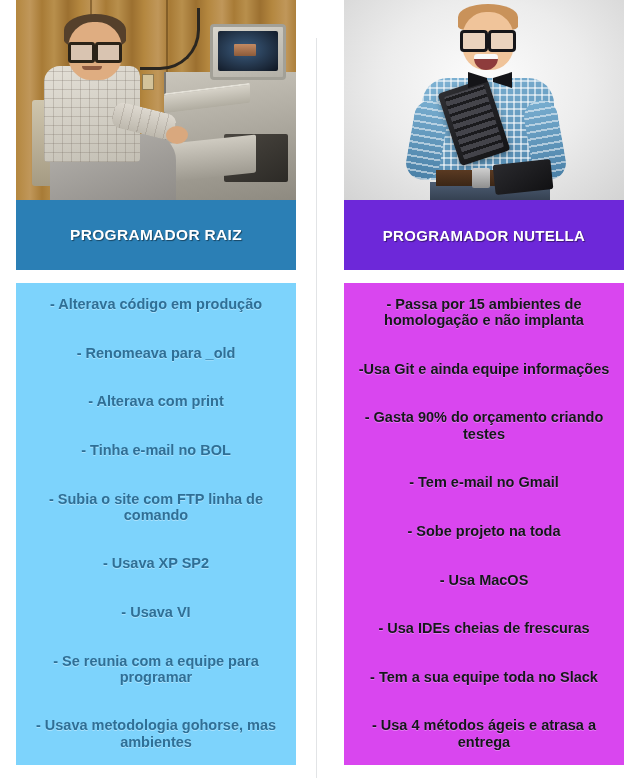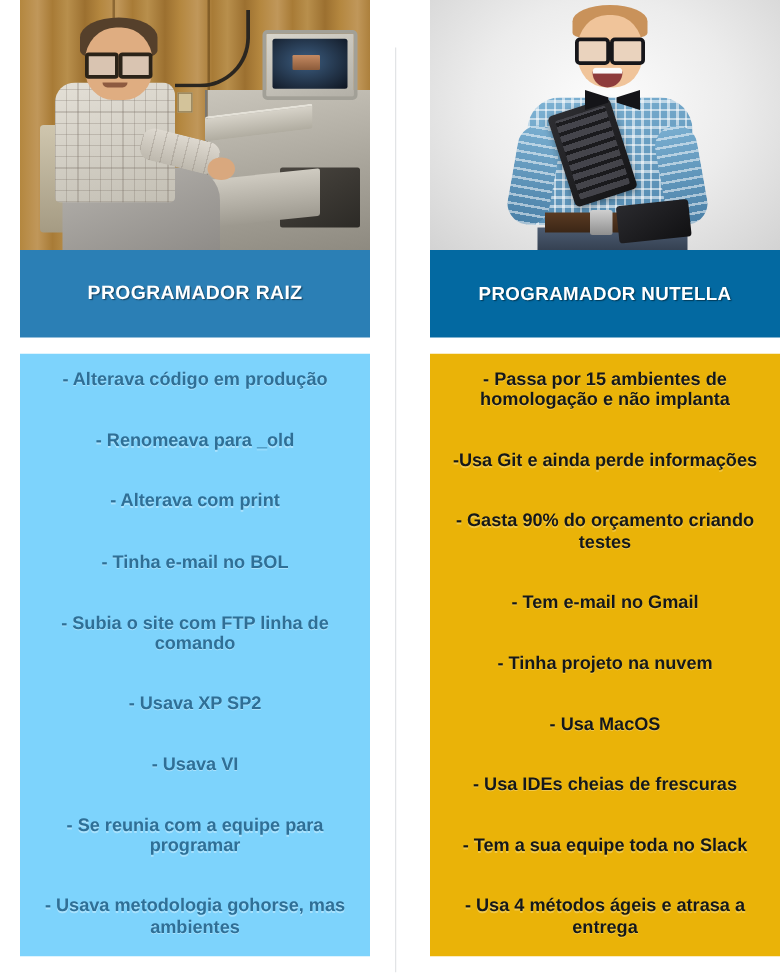--- a/index.html
+++ b/index.html
@@ -259,21 +259,21 @@
     top: 200px;
     width: 280px;
     height: 70px;
     display: flex;
     align-items: center;
     justify-content: center;
   }
   .col-right .banner { left: 32px; width: 280px; }
 
   .banner-raiz { background: #2b7fb5; }
-  .banner-nutella { background: #0369a1; }
+  .banner-nutella { background: #6d28d9; }
 
   .banner-title {
     font-size: 15.5px;
     font-weight: bold;
     letter-spacing: .3px;
     color: #ffffff;
     text-shadow: 1px 1px 1px rgba(0,0,0,.45);
     white-space: nowrap;
   }
   .banner-nutella .banner-title { font-size: 15px; }
@@ -286,21 +286,21 @@
     width: 280px;
     height: 482px;
     padding: 12px 10px 14px;
     display: flex;
     flex-direction: column;
     justify-content: space-between;
   }
   .col-right .body-panel { left: 32px; width: 280px; }
 
   .body-raiz { background: #7dd3fc; }
-  .body-nutella { background: #eab308; }
+  .body-nutella { background: #d946ef; }
 
   .item {
     text-align: center;
     font-weight: bold;
     line-height: 1.12;
     padding: 1px 4px;
   }
   .body-raiz .item {
     color: #2f6f96;
     font-size: 14.5px;
@@ -377,24 +377,24 @@
       <div class="pn-glasses"></div>
       <div class="pn-mouth"></div>
     </div>
 
     <div class="banner banner-nutella">
       <span class="banner-title">PROGRAMADOR NUTELLA</span>
     </div>
 
     <div class="body-panel body-nutella">
       <div class="item">- Passa por 15 ambientes de homologação e não implanta</div>
-      <div class="item">-Usa Git e ainda perde informações</div>
+      <div class="item">-Usa Git e ainda equipe informações</div>
       <div class="item">- Gasta 90% do orçamento criando testes</div>
       <div class="item">- Tem e-mail no Gmail</div>
-      <div class="item">- Tinha projeto na nuvem</div>
+      <div class="item">- Sobe projeto na toda</div>
       <div class="item">- Usa MacOS</div>
       <div class="item">- Usa IDEs cheias de frescuras</div>
       <div class="item">- Tem a sua equipe toda no Slack</div>
       <div class="item">- Usa 4 métodos ágeis e atrasa a entrega</div>
     </div>
   </div>
 
 </div>
 
 </body></html>

